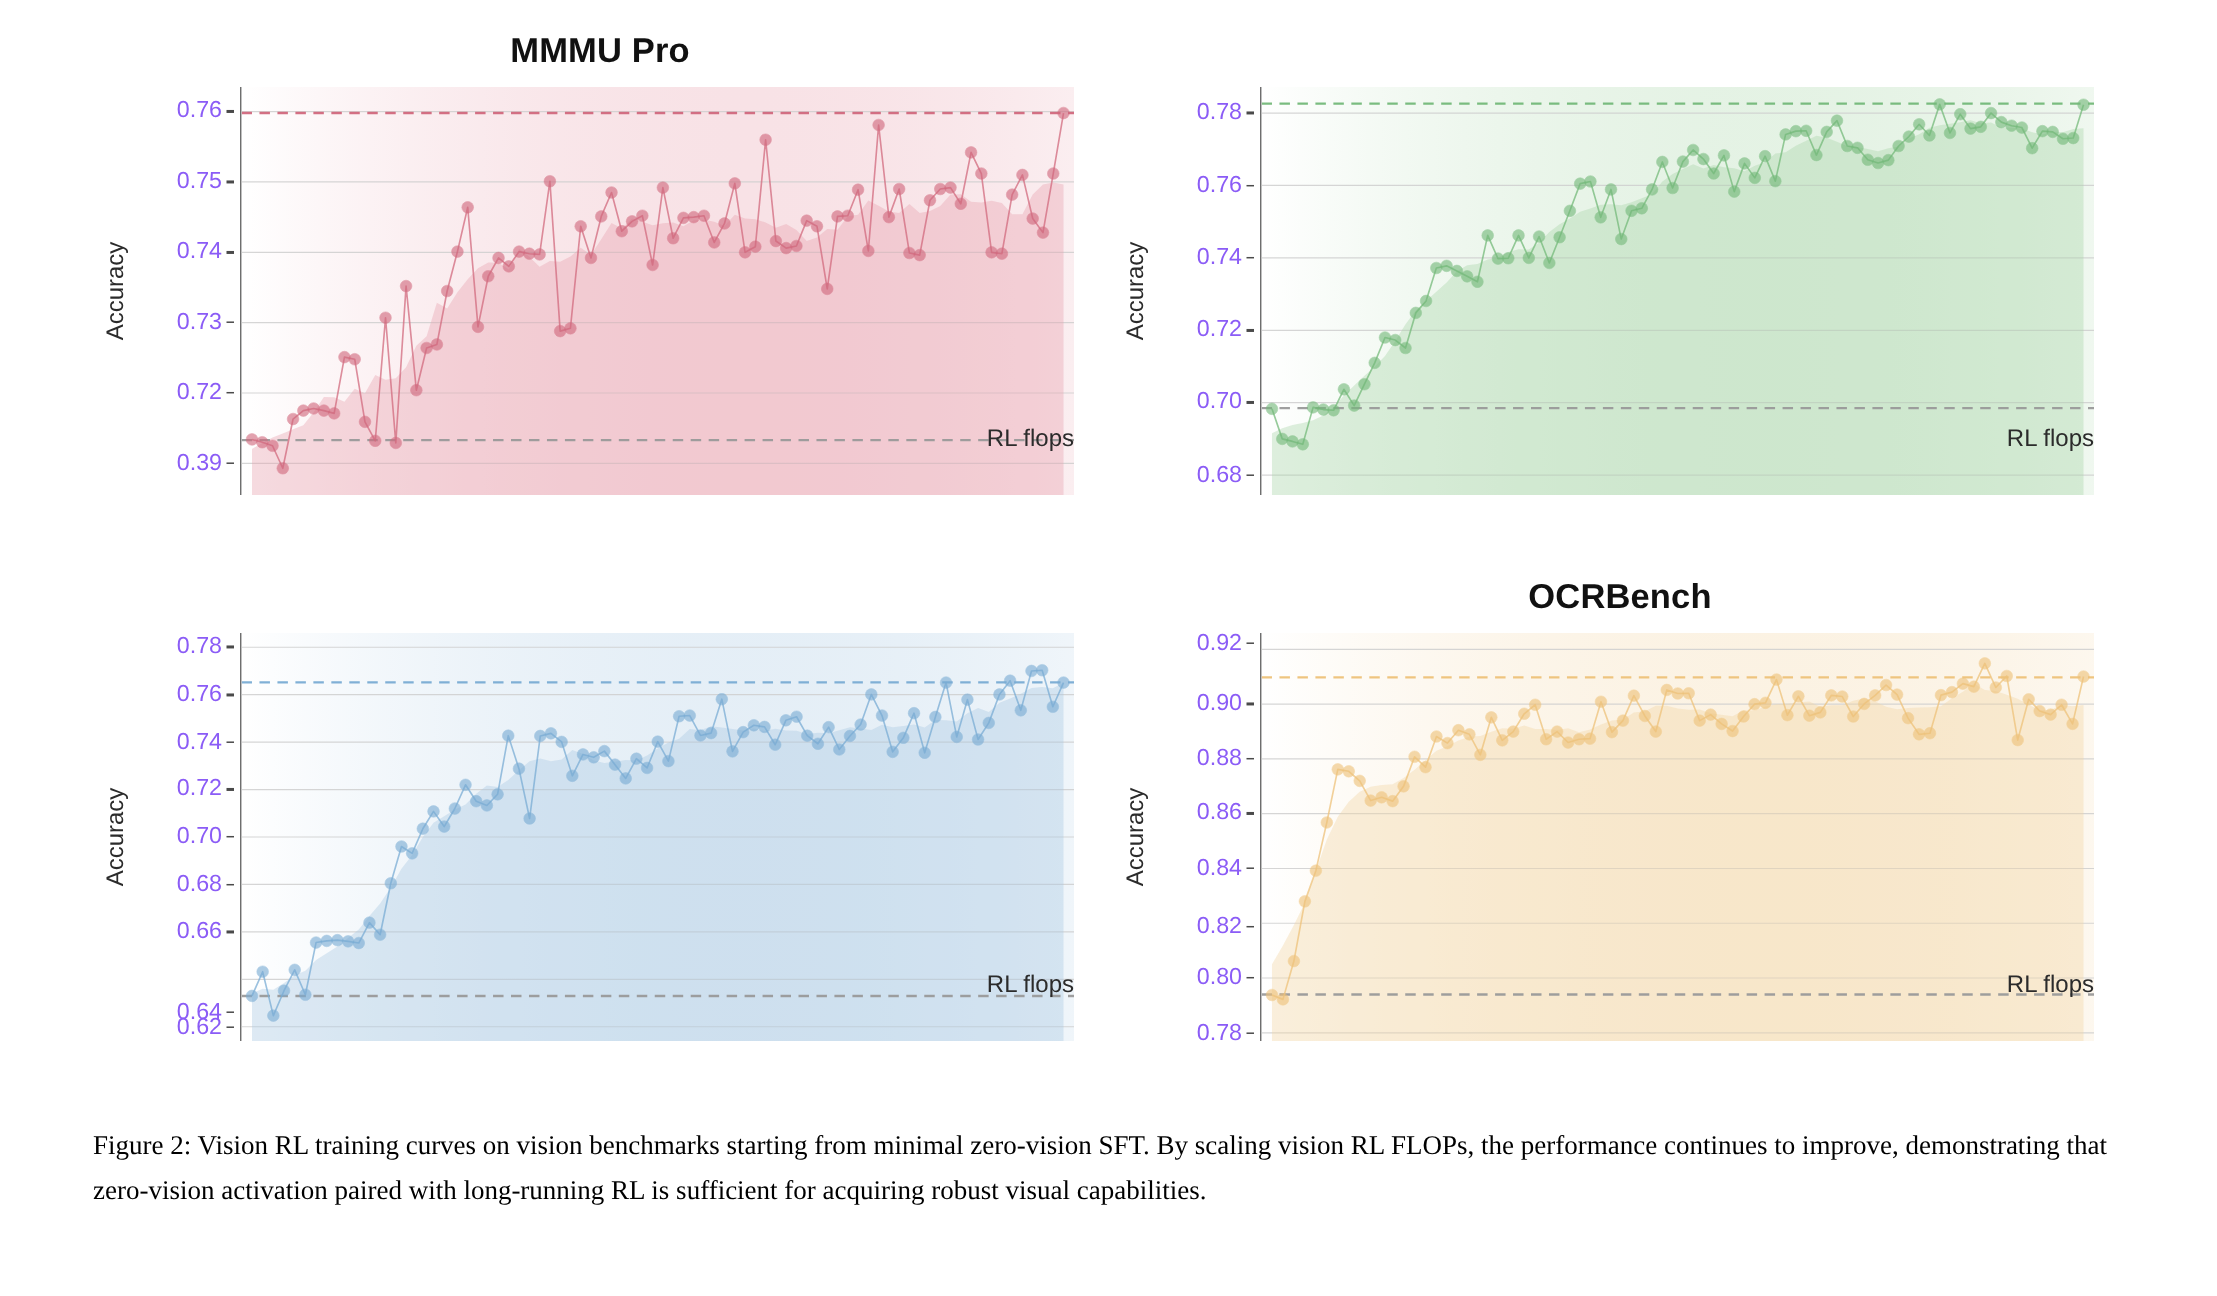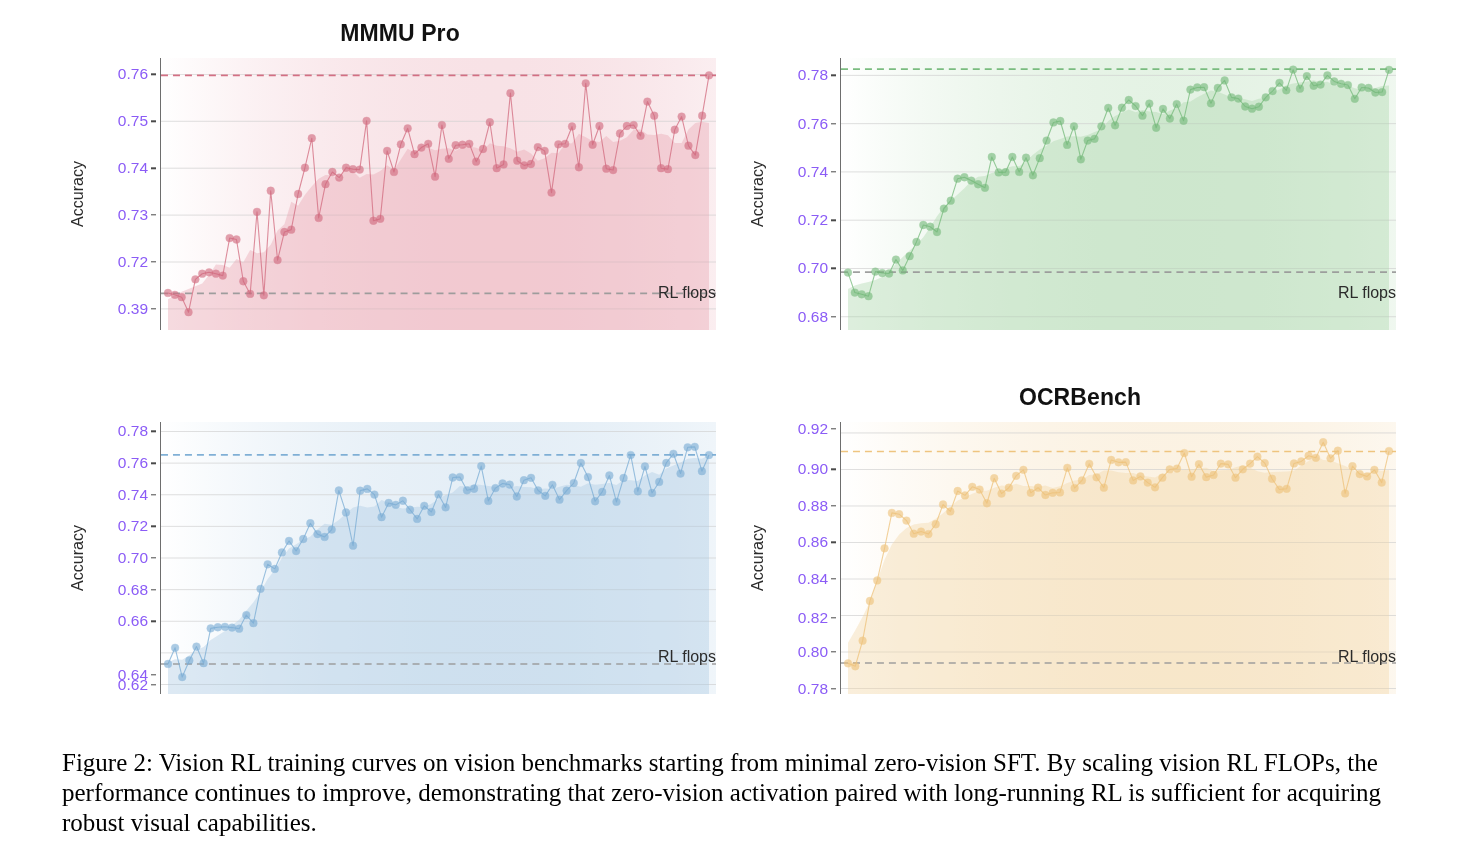--- a/index.html
+++ b/index.html
@@ -117,21 +117,21 @@
     color: #2b2b2b;
   }
 
   
   #caption {
     position: absolute;
     left: 62px;
     top: 748px;
     width: 1352px;
     font-family: "Liberation Serif", serif;
-    font-size: 25px;
+    font-size: 18px;
     line-height: 30px;
     color: #000000;
     text-align: left;
   }
   #caption .fignum { white-space: nowrap; }
 </style>
 </head>
 <body>
 
 <div id="figure">

